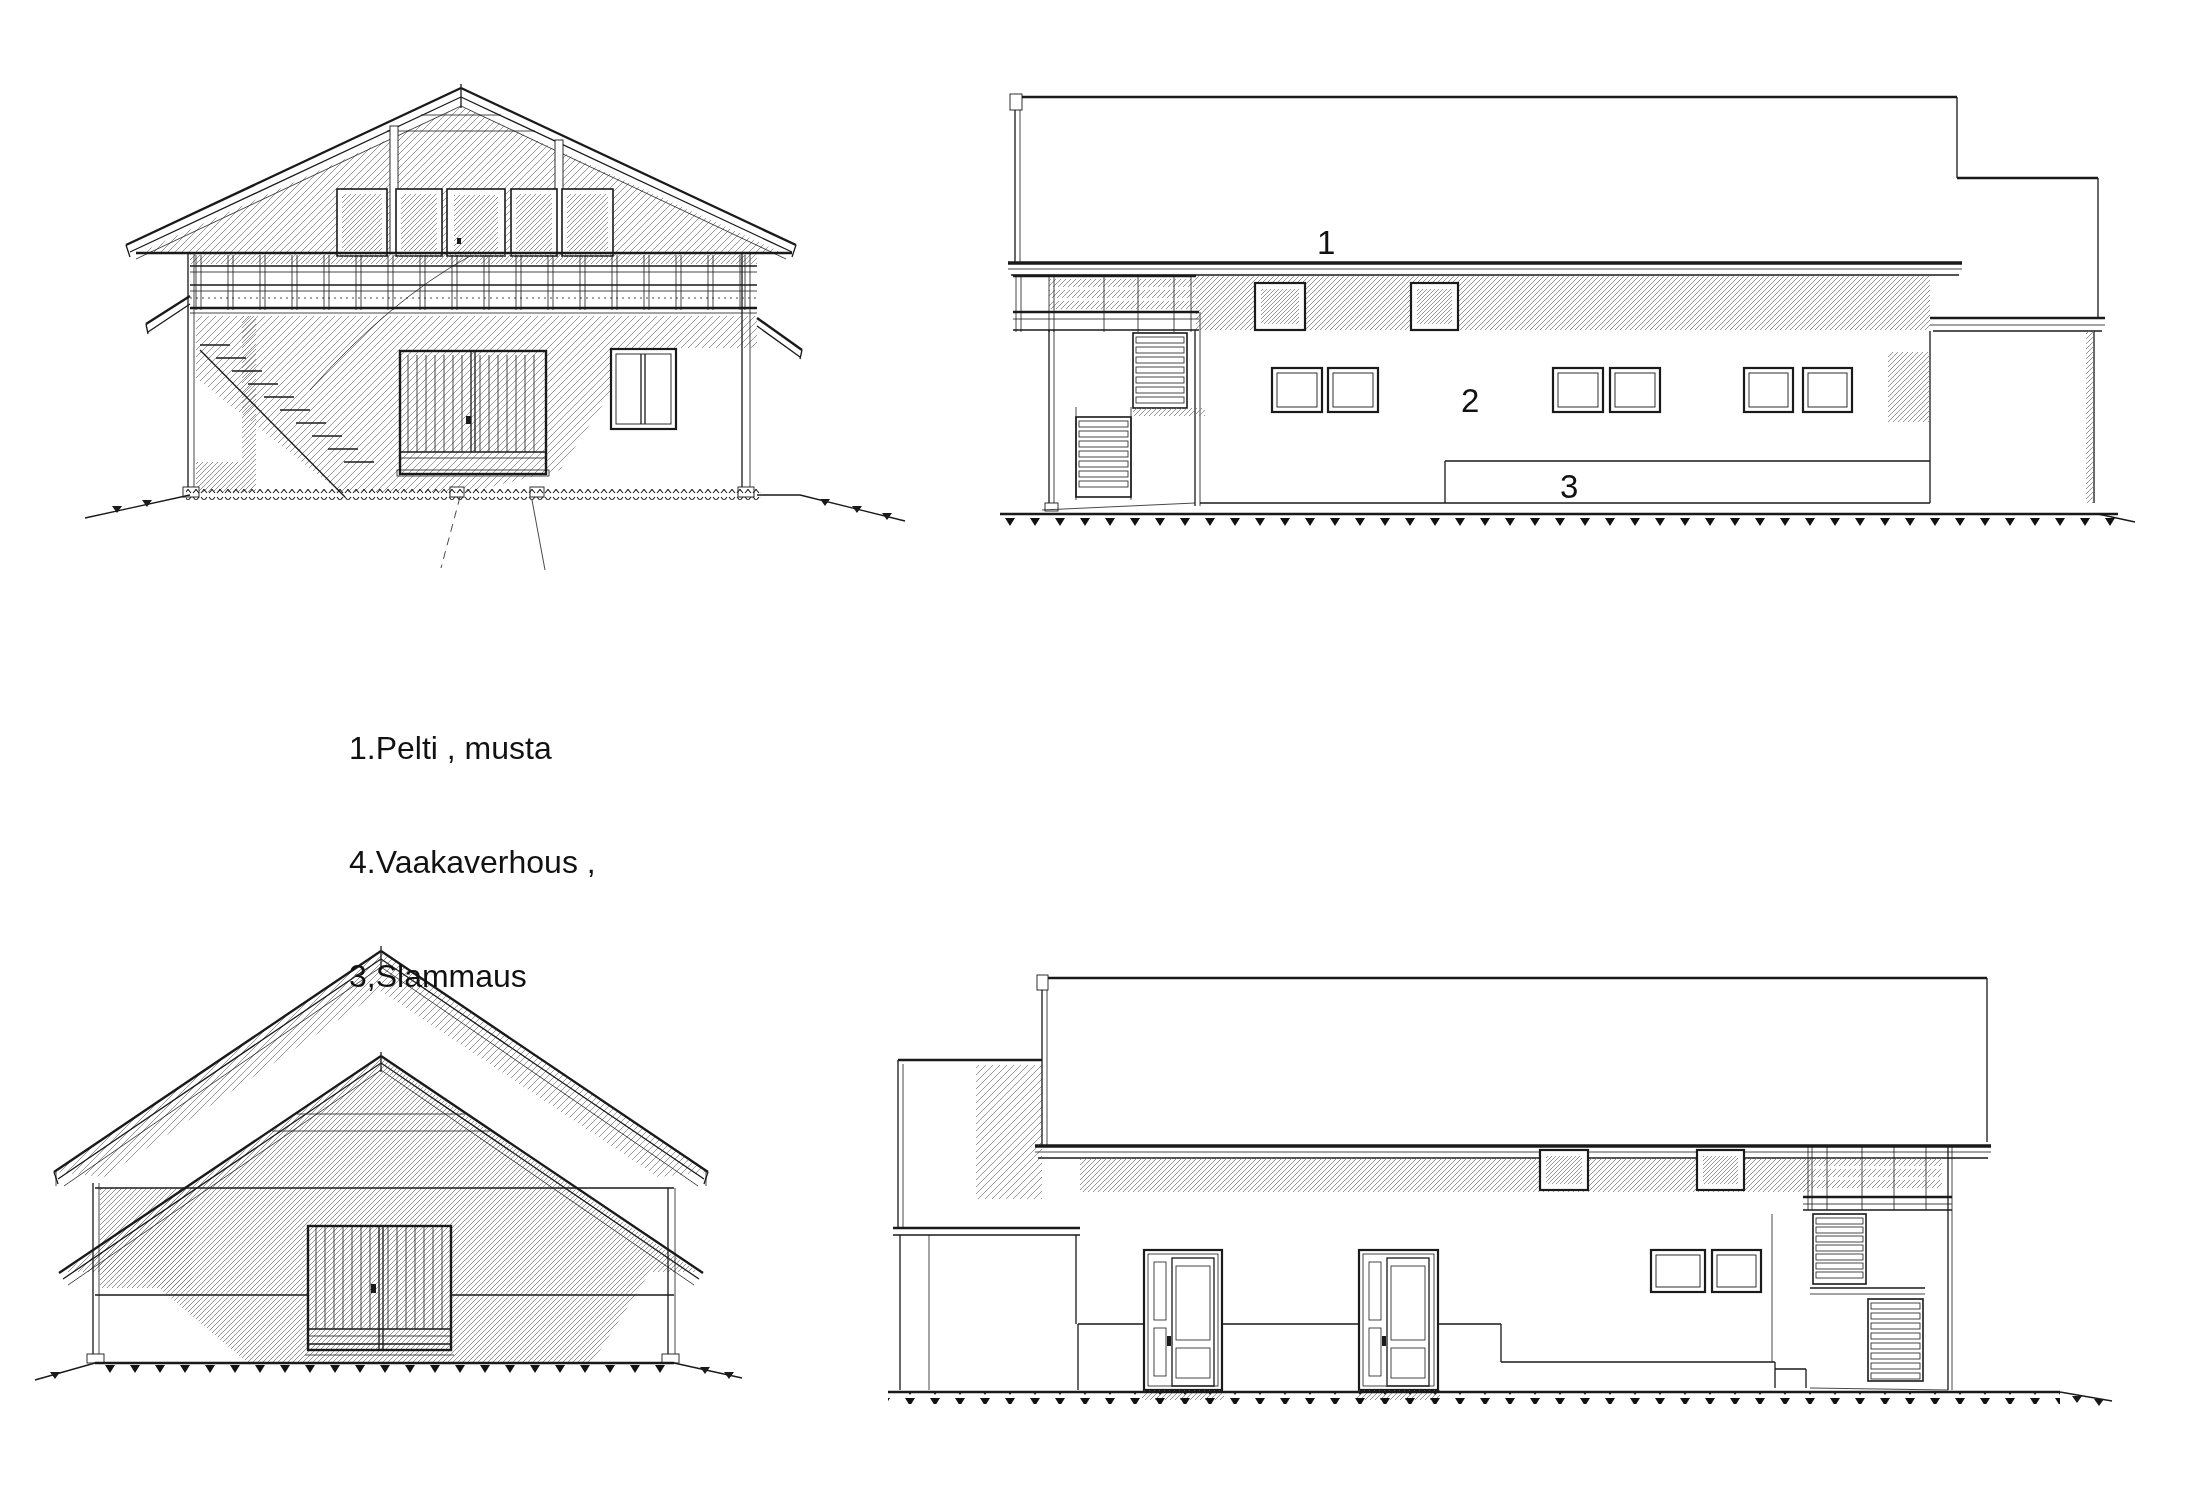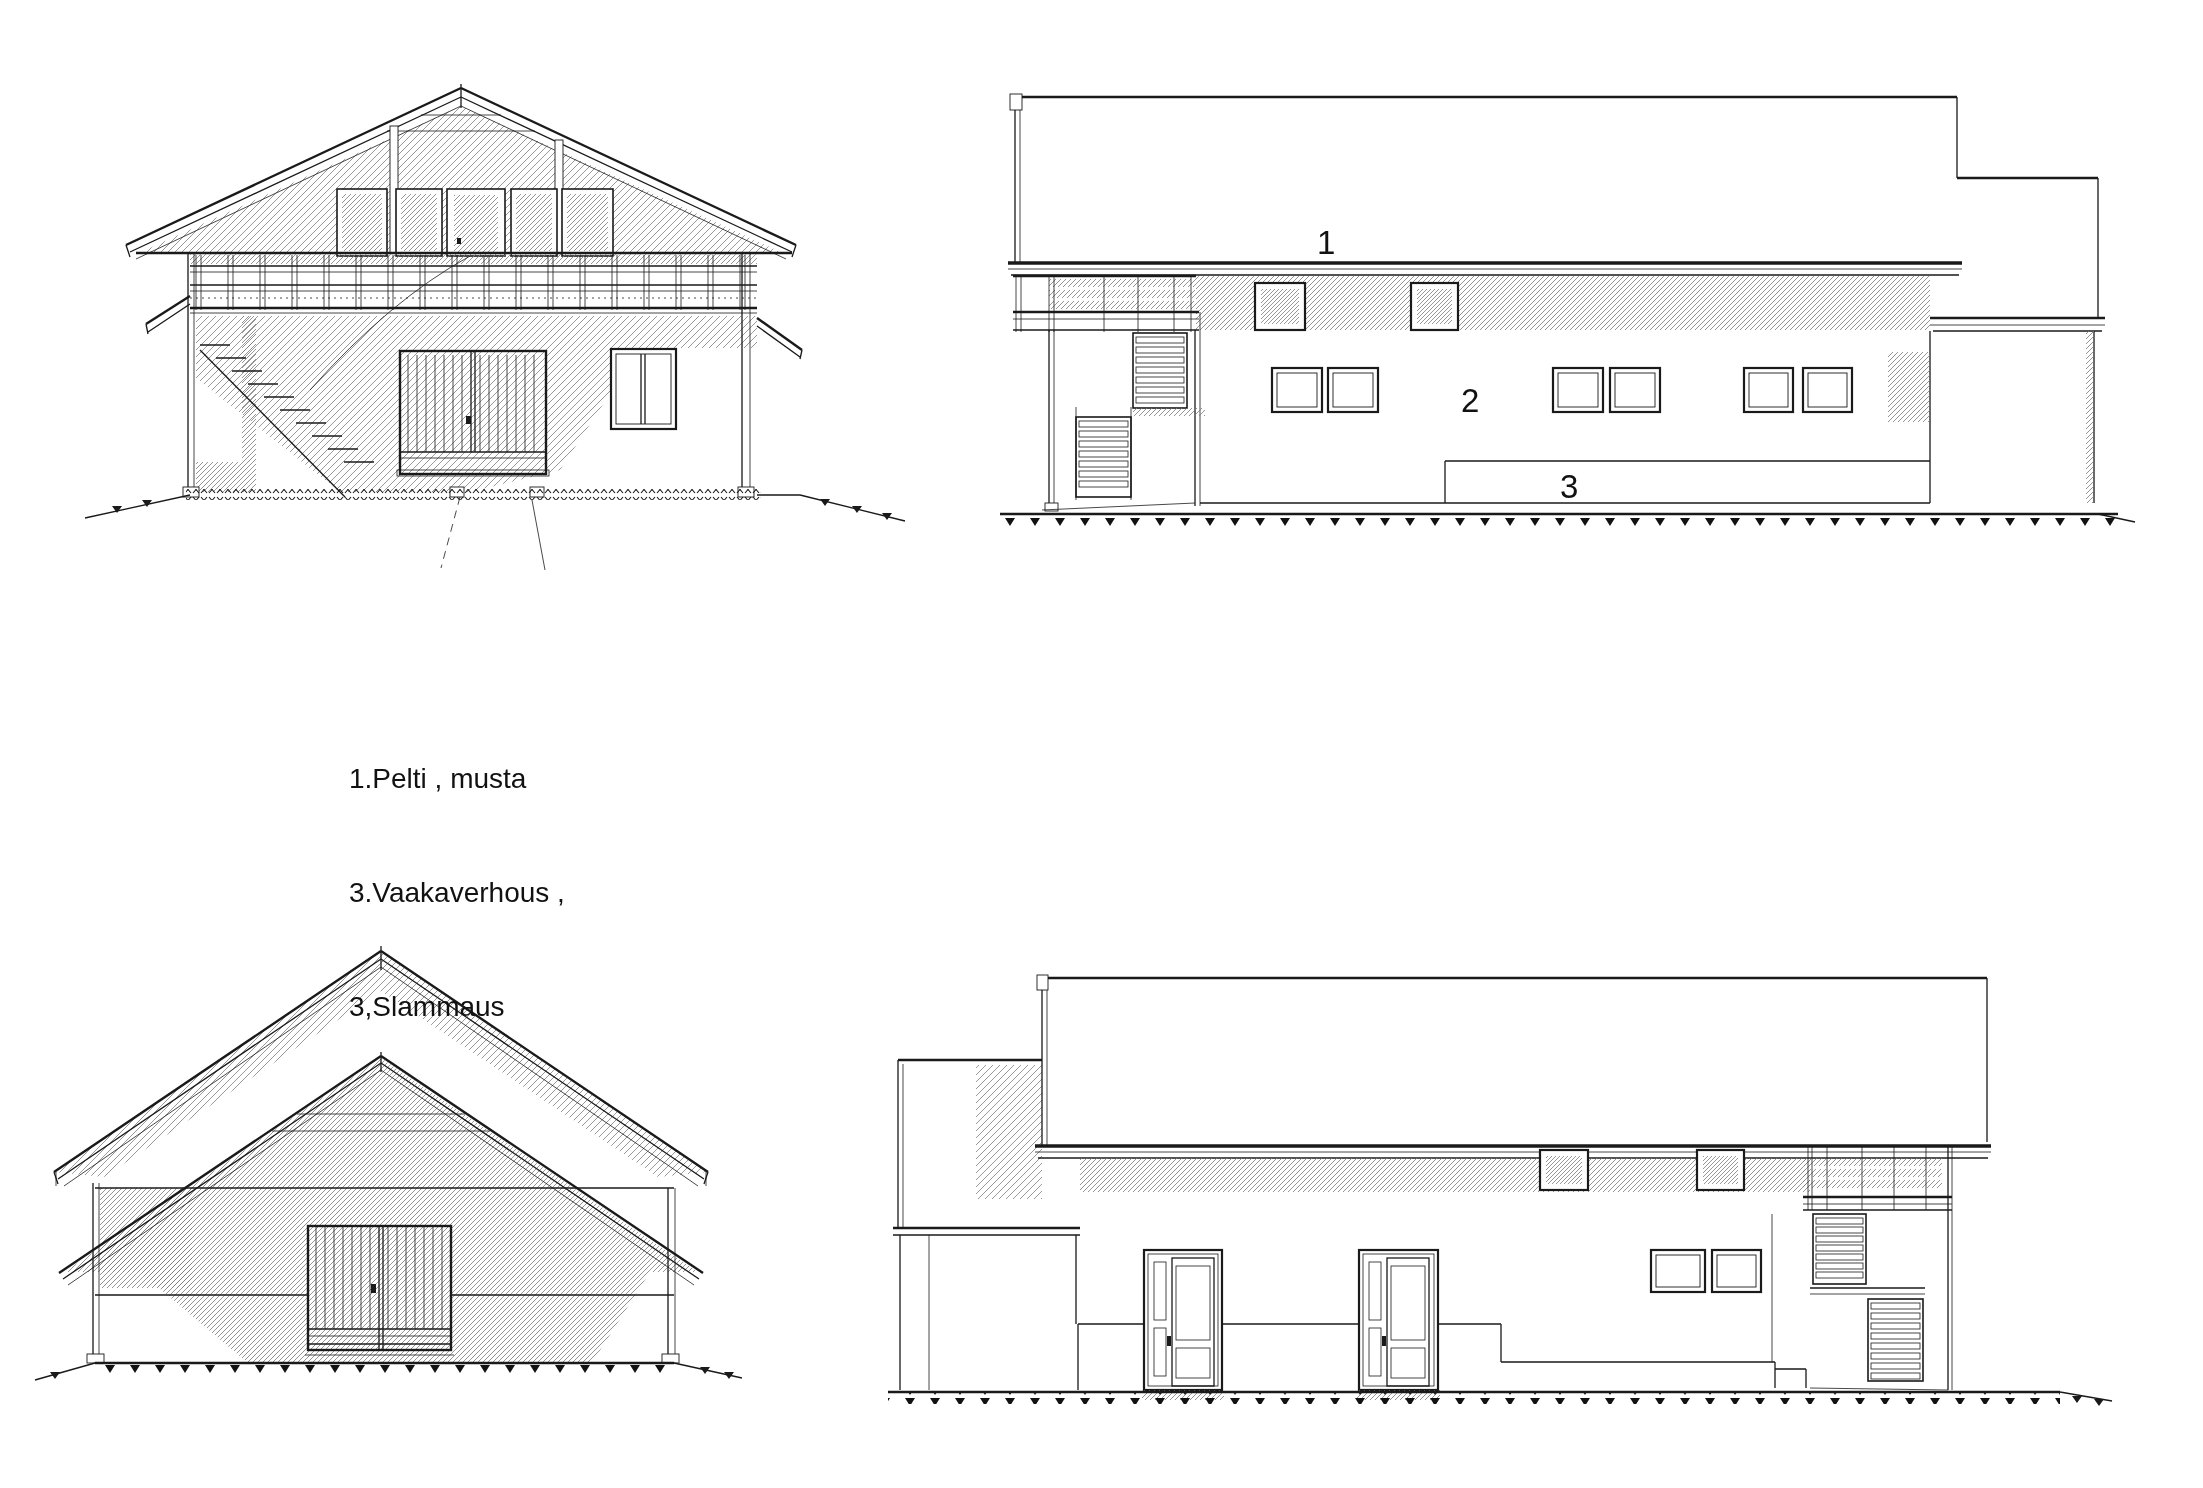--- a/index.html
+++ b/index.html
@@ -18,21 +18,21 @@
   .dot{stroke-dasharray:2 4;}
   .fdark{fill:#1a1a1a;stroke:none;}
   .fh7{fill:url(#h7);stroke:none;}
   .fh5{fill:url(#h5);stroke:none;}
   .fh4{fill:url(#h4);stroke:none;}
   .fgx{fill:url(#gx);stroke:none;}
   .ftr{fill:url(#tri);stroke:none;}
   .fw{fill:#fff;stroke:none;}
   
   .marker{position:absolute;font-size:33px;line-height:33px;color:#111;}
-  .legend{position:absolute;left:349px;top:684px;font-size:28px;line-height:38px;white-space:pre;}
+  .legend{position:absolute;left:349px;top:653px;font-size:32px;line-height:38px;white-space:pre;}
 </style>
 </head>
 <body>
 
 <div class="sheet">
 
 <svg width="2203" height="1488" viewBox="0 0 2203 1488">
   <defs>
     <pattern id="h7" width="7" height="7" patternUnits="userSpaceOnUse">
       <path d="M0,7 L7,0 M-1.75,1.75 L1.75,-1.75 M5.25,8.75 L8.75,5.25" stroke="#8d8d8d" stroke-width="0.9" fill="none"></path>
@@ -380,17 +380,17 @@
     </g>
   </g>
 </svg>
 
   <div class="marker" style="left:1317px;top:226px;">1</div>
   <div class="marker" style="left:1461px;top:384px;">2</div>
   <div class="marker" style="left:1560px;top:470px;">3</div>
 
   <div class="legend">
     <div>1.Pelti , musta</div>
-    <div>3.Vaakaverhous ,</div>
+    <div>4.Vaakaverhous ,</div>
     <div>3,Slammaus</div>
   </div>
 
 </div>
 
 </body></html>

